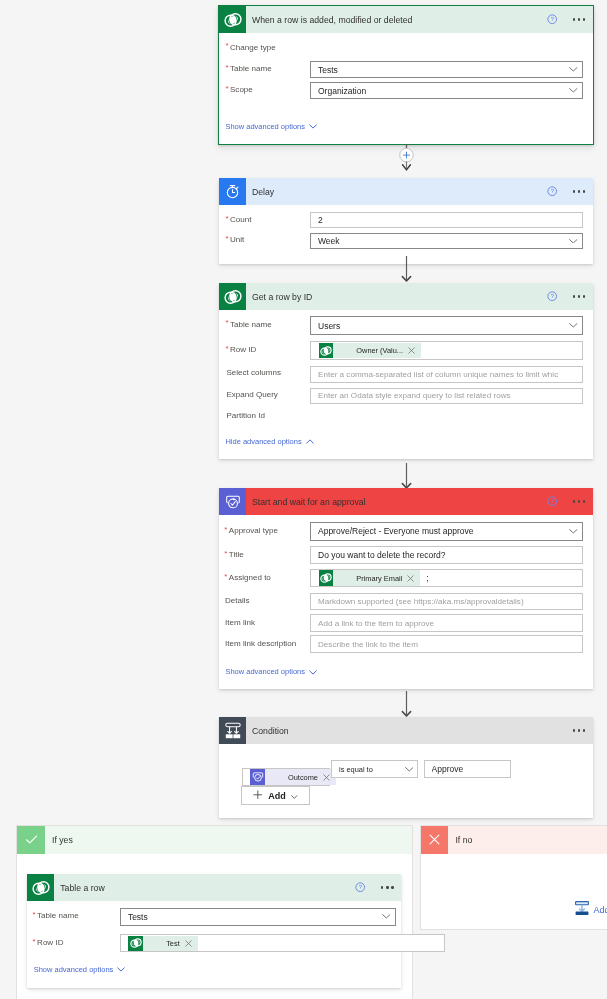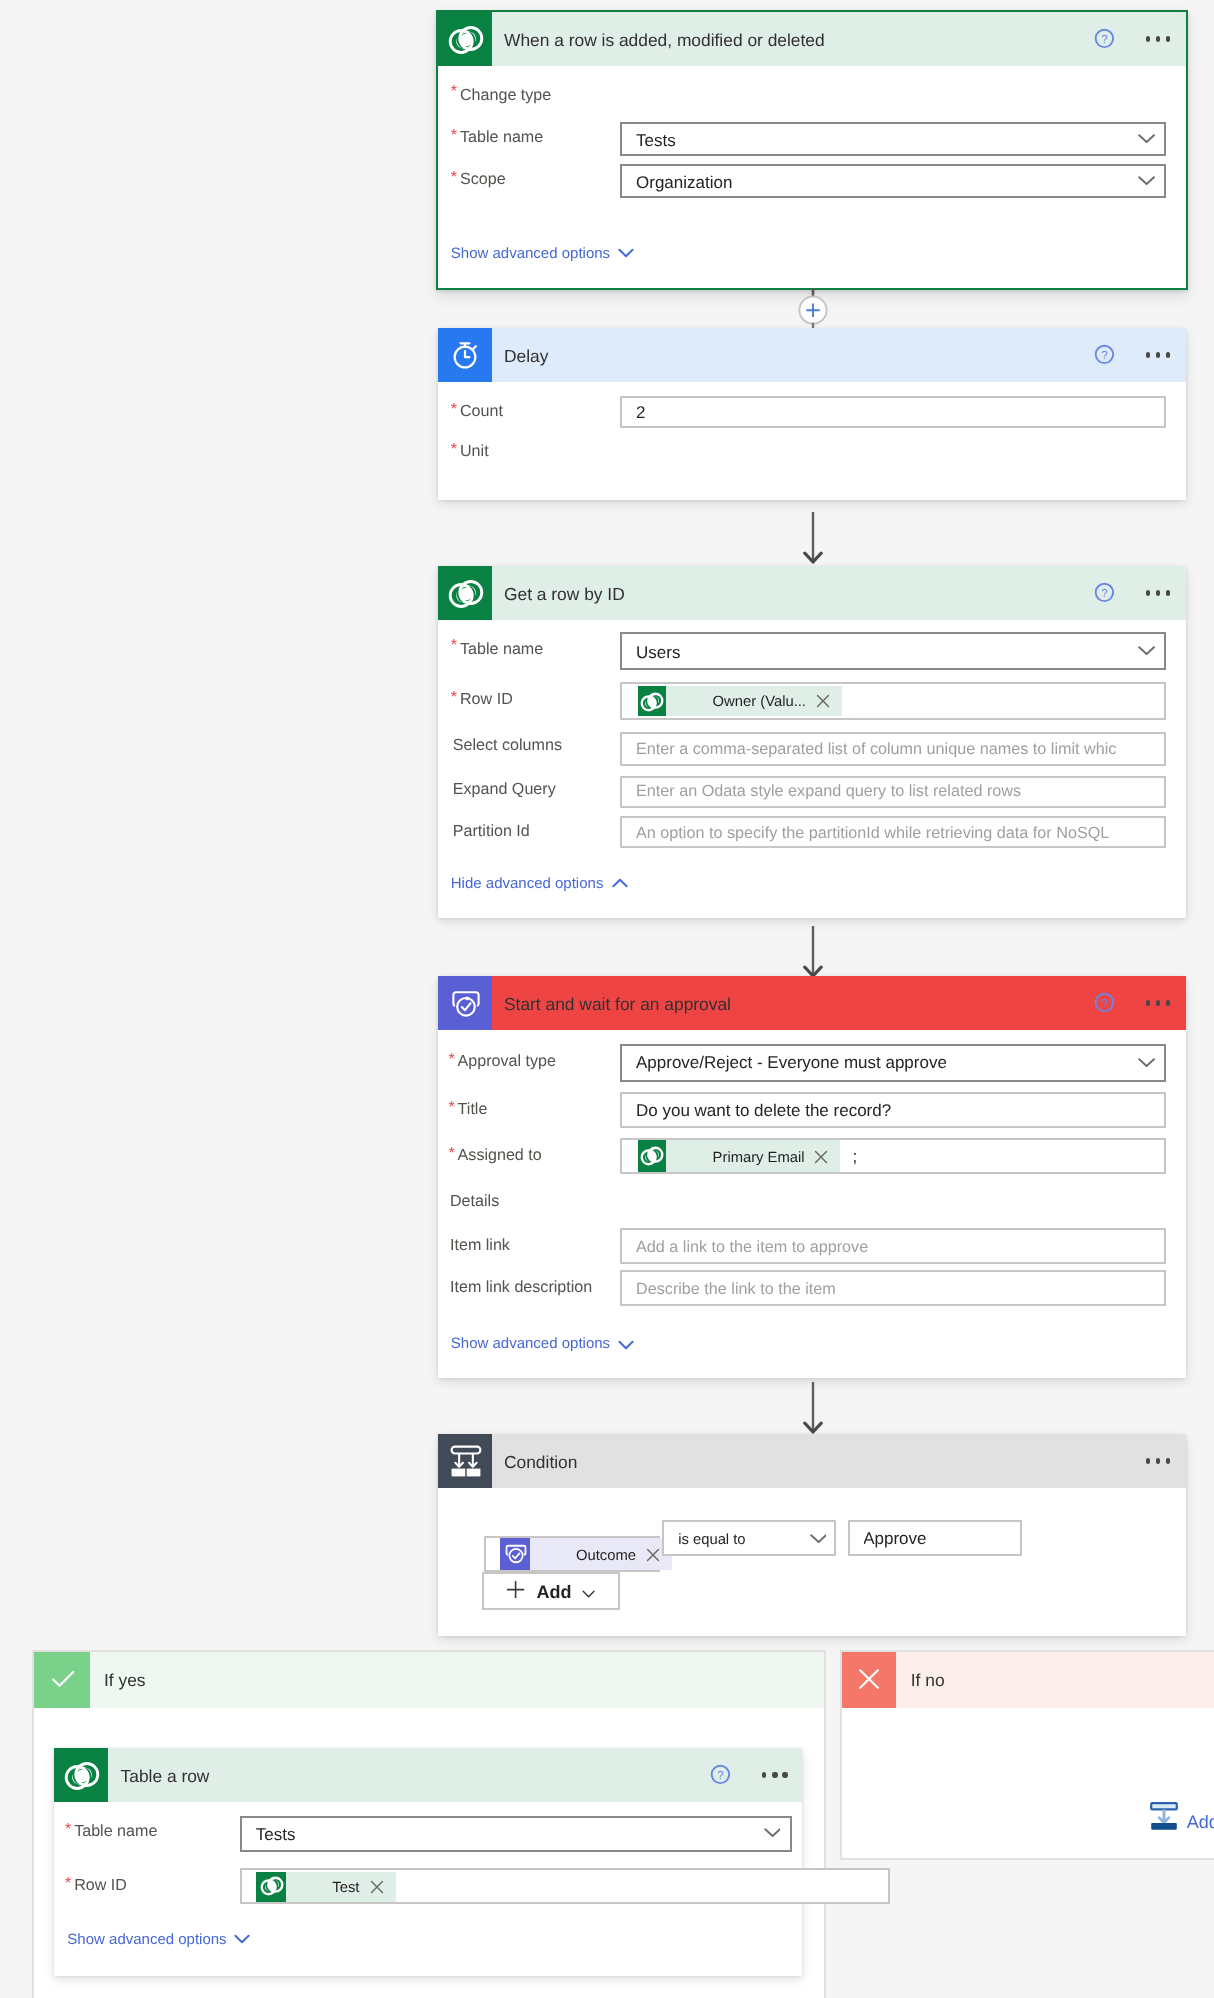--- a/index.html
+++ b/index.html
@@ -110,21 +110,21 @@
 <div class="conn" style="left:398px;top:144px;width:17px;height:27px">
   <svg width="17" height="27" viewBox="0 0 17 27">
     <line x1="8.5" y1="0" x2="8.5" y2="4" stroke="#595756" stroke-width="1.3"></line>
     <circle cx="8.5" cy="11.1" r="6.8" fill="#fdfdfd" stroke="#c8c6c4" stroke-width="1"></circle>
     <path d="M8.5 7.75v6.7M5.15 11.1h6.7" stroke="#4a7ed0" stroke-width="0.95"></path>
     <line x1="8.5" y1="17.4" x2="8.5" y2="25.5" stroke="#7a7876" stroke-width="1.2"></line>
     <path d="M4.55 20.8 8.5 25.9l3.95-5.1" fill="none" stroke="#3f3e3d" stroke-width="1.45" stroke-linecap="round" stroke-linejoin="round"></path>
   </svg>
 </div>
 
-<div class="card" style="left:219px;top:164px;width:374px;height:86px">
+<div class="card" style="left:219px;top:178px;width:374px;height:86px">
   <div class="cardhead" style="background:#deebfb">
     <div class="cardicon" style="background:#2878f0">
       <svg width="17" height="17" viewBox="0 0 20 20" class="ic-stopwatch">
             <circle cx="10" cy="11.2" r="6.1" fill="none" stroke="#fff" stroke-width="1.3"></circle>
             <path d="M7.4 3.1h5.2M10 3.1v2M14.6 6.6l1.8-1.8" stroke="#fff" stroke-width="1.3" stroke-linecap="round"></path>
             <path d="M10 7.7v3.5h2.6" fill="none" stroke="#fff" stroke-width="1.3" stroke-linecap="round" stroke-linejoin="round"></path>
           </svg>
     </div>
     <div class="cardtitle">Delay</div>
     <div class="headright">
@@ -139,20 +139,26 @@
           </span>
     </div>
   </div>
 
   <div class="flabel" style="left:12.9px;top:39.3px"><span class="req">*</span><span>Count</span></div>
   <div class="fctl soft" style="left:91px;top:34.3px;width:273px;height:15.4px">
     <span class="val">2</span>
   </div>
 
   <div class="flabel" style="left:12.9px;top:59.4px"><span class="req">*</span><span>Unit</span></div>
+  <div class="fctl" style="left:91px;top:54.5px;width:273px;height:16.6px">
+    <span class="val">Week</span>
+    <span class="chev ic-chev"><svg width="8.6" height="4.6" viewBox="0 0 8.6 4.6">
+            <path d="M0.6 0.6 4.3 4.0 8.0 0.6" fill="none" stroke="#6e6c6a" stroke-width="0.95" stroke-linecap="round" stroke-linejoin="round"></path>
+          </svg></span>
+  </div>
 </div>
 
 <div class="conn" style="left:398px;top:256px;width:17px;height:26px">
   <svg width="17" height="26" viewBox="0 0 17 26">
     <line x1="8.5" y1="0" x2="8.5" y2="24.3" stroke="#605e5c" stroke-width="1.2"></line>
     <path d="M4.4 20.6 8.5 25l4.1-4.4" fill="none" stroke="#4a4a4a" stroke-width="1.6" stroke-linecap="round" stroke-linejoin="round"></path>
   </svg>
 </div>
 
 <div class="card" style="left:219px;top:283px;width:374px;height:176px">
@@ -217,23 +223,20 @@
   <div class="fctl soft" style="left:91px;top:83.2px;width:273px;height:17px">
     <span class="ph">Enter a comma-separated list of column unique names to limit whic</span>
   </div>
 
   <div class="flabel" style="left:9.3px;top:109.5px"><span>Expand Query</span></div>
   <div class="fctl soft" style="left:91px;top:104.9px;width:273px;height:16.2px">
     <span class="ph">Enter an Odata style expand query to list related rows</span>
   </div>
 
   <div class="flabel" style="left:9.3px;top:129.9px"><span>Partition Id</span></div>
-  <div class="fctl soft" style="left:91px;top:125.2px;width:273px;height:16.3px">
-    <span class="ph">An option to specify the partitionId while retrieving data for NoSQL</span>
-  </div>
 
   <div class="lnk" style="left:6.4px;top:154.5px">
     <span>Hide advanced options</span>
     <span class="ic-chevlink up">
           <svg width="8" height="5" viewBox="0 0 8 5">
             <path d="M0.7 4.1 4 0.9 7.3 4.1" fill="none" stroke="#4668d4" stroke-width="1" stroke-linecap="round" stroke-linejoin="round"></path>
           </svg>
         </span>
   </div>
 </div>
@@ -301,20 +304,23 @@
       <span class="tkx ic-x">
             <svg width="7" height="7" viewBox="0 0 10 10">
               <path d="M1.1 1.1 8.9 8.9M8.9 1.1 1.1 8.9" fill="none" stroke="#6b6966" stroke-width="1.05" stroke-linecap="round"></path>
             </svg>
           </span>
     </span>
     <span style="margin-left:6px;color:#252423">;</span>
   </div>
 
   <div class="flabel" style="left:7.9px;top:110.1px"><span>Details</span></div>
+  <div class="fctl soft" style="left:91px;top:104.5px;width:273px;height:17.5px">
+    <span class="ph">Markdown supported (see https://aka.ms/approvaldetails)</span>
+  </div>
 
   <div class="flabel" style="left:7.9px;top:131.9px"><span>Item link</span></div>
   <div class="fctl soft" style="left:91px;top:126.3px;width:273px;height:17.5px">
     <span class="ph">Add a link to the item to approve</span>
   </div>
 
   <div class="flabel" style="left:7.9px;top:153px"><span>Item link description</span></div>
   <div class="fctl soft" style="left:91px;top:147.4px;width:273px;height:17.5px">
     <span class="ph">Describe the link to the item</span>
   </div>

